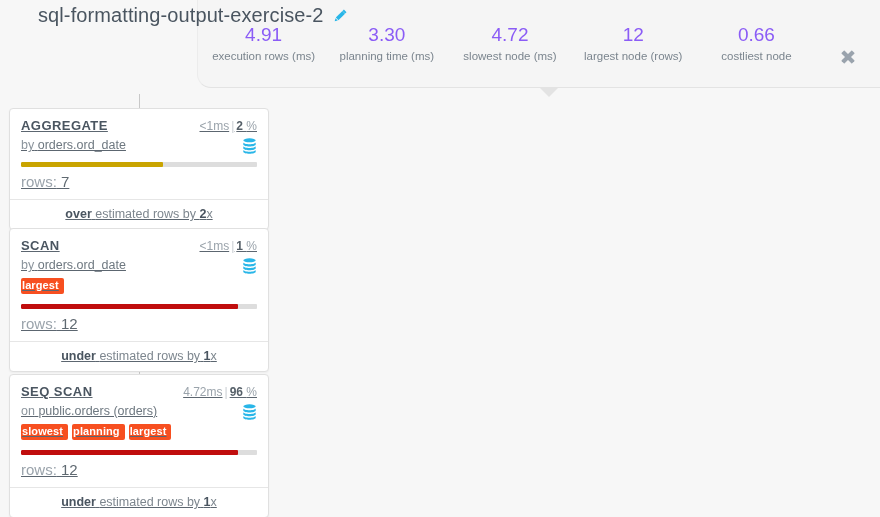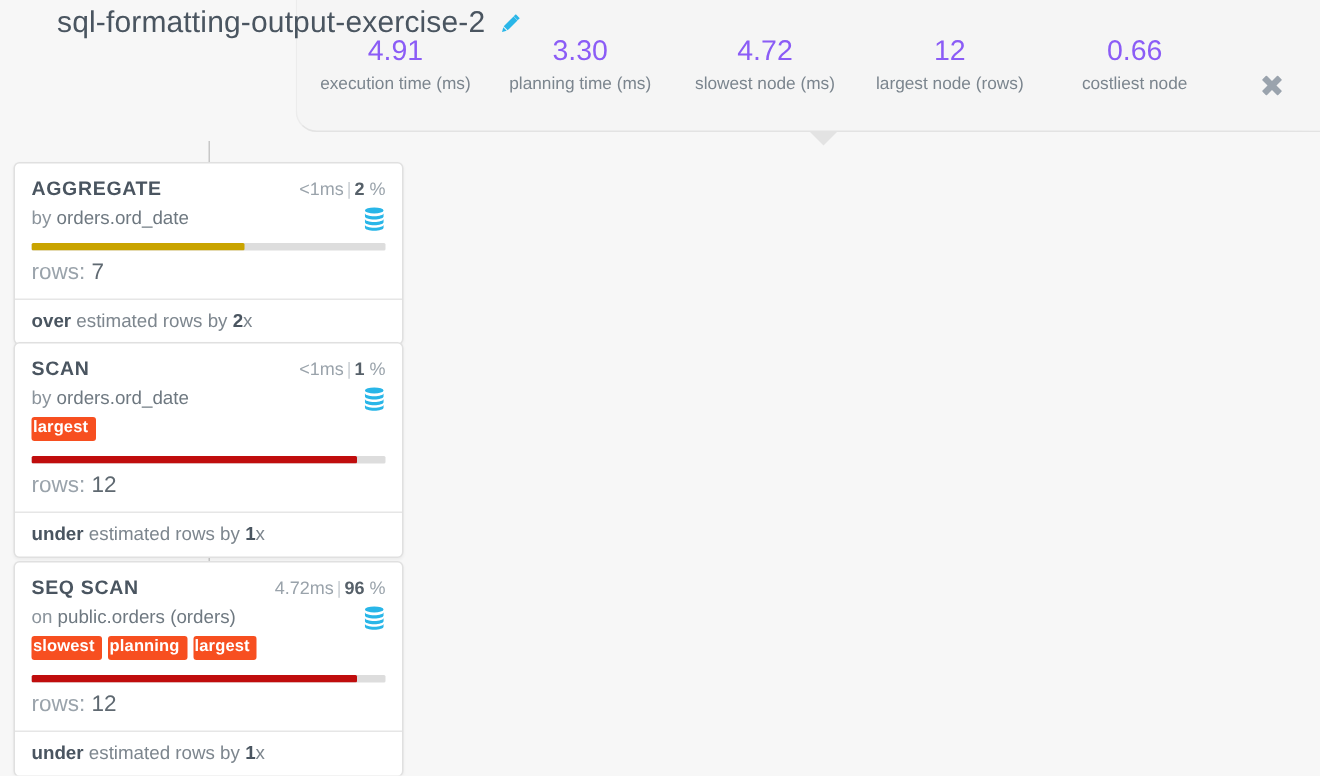--- a/index.html
+++ b/index.html
@@ -125,20 +125,21 @@
   .node-card {
     position: absolute;
     left: 9px;
     width: 260px;
     background: #ffffff;
     border: 1px solid #e0e0e0;
     border-radius: 4px;
     box-sizing: border-box;
     box-shadow: 0 1px 2px rgba(0,0,0,0.045);
     z-index: 1;
+    text-decoration: underline;
   }
   .card-body {
     padding: 9px 11px 0 11px;
     position: relative;
   }
   .card-head {
     display: flex;
     align-items: baseline;
     justify-content: space-between;
   }
@@ -211,35 +212,36 @@
     padding: 6px 0 9px 0;
   }
   .rows-line .rv {
     color: #5f6971;
   }
   .card-foot {
     border-top: 1px solid #e6e6e6;
     font-size: 12.5px;
     color: #7d868e;
     padding: 7px 11px 8px 11px;
+    text-align: center;
   }
   .card-foot b {
     color: #4a5560;
     font-weight: bold;
   }
 </style>
 </head>
 <body>
 
 <div id="stats-panel">
   <div id="stats-inner">
 
     <div class="stat-block">
       <div class="stat-value">4.91</div>
-      <div class="stat-label">execution time (ms)</div>
+      <div class="stat-label">execution rows (ms)</div>
     </div>
 
     <div class="stat-block">
       <div class="stat-value">3.30</div>
       <div class="stat-label">planning time (ms)</div>
     </div>
 
     <div class="stat-block">
       <div class="stat-value">4.72</div>
       <div class="stat-label">slowest node (ms)</div>

